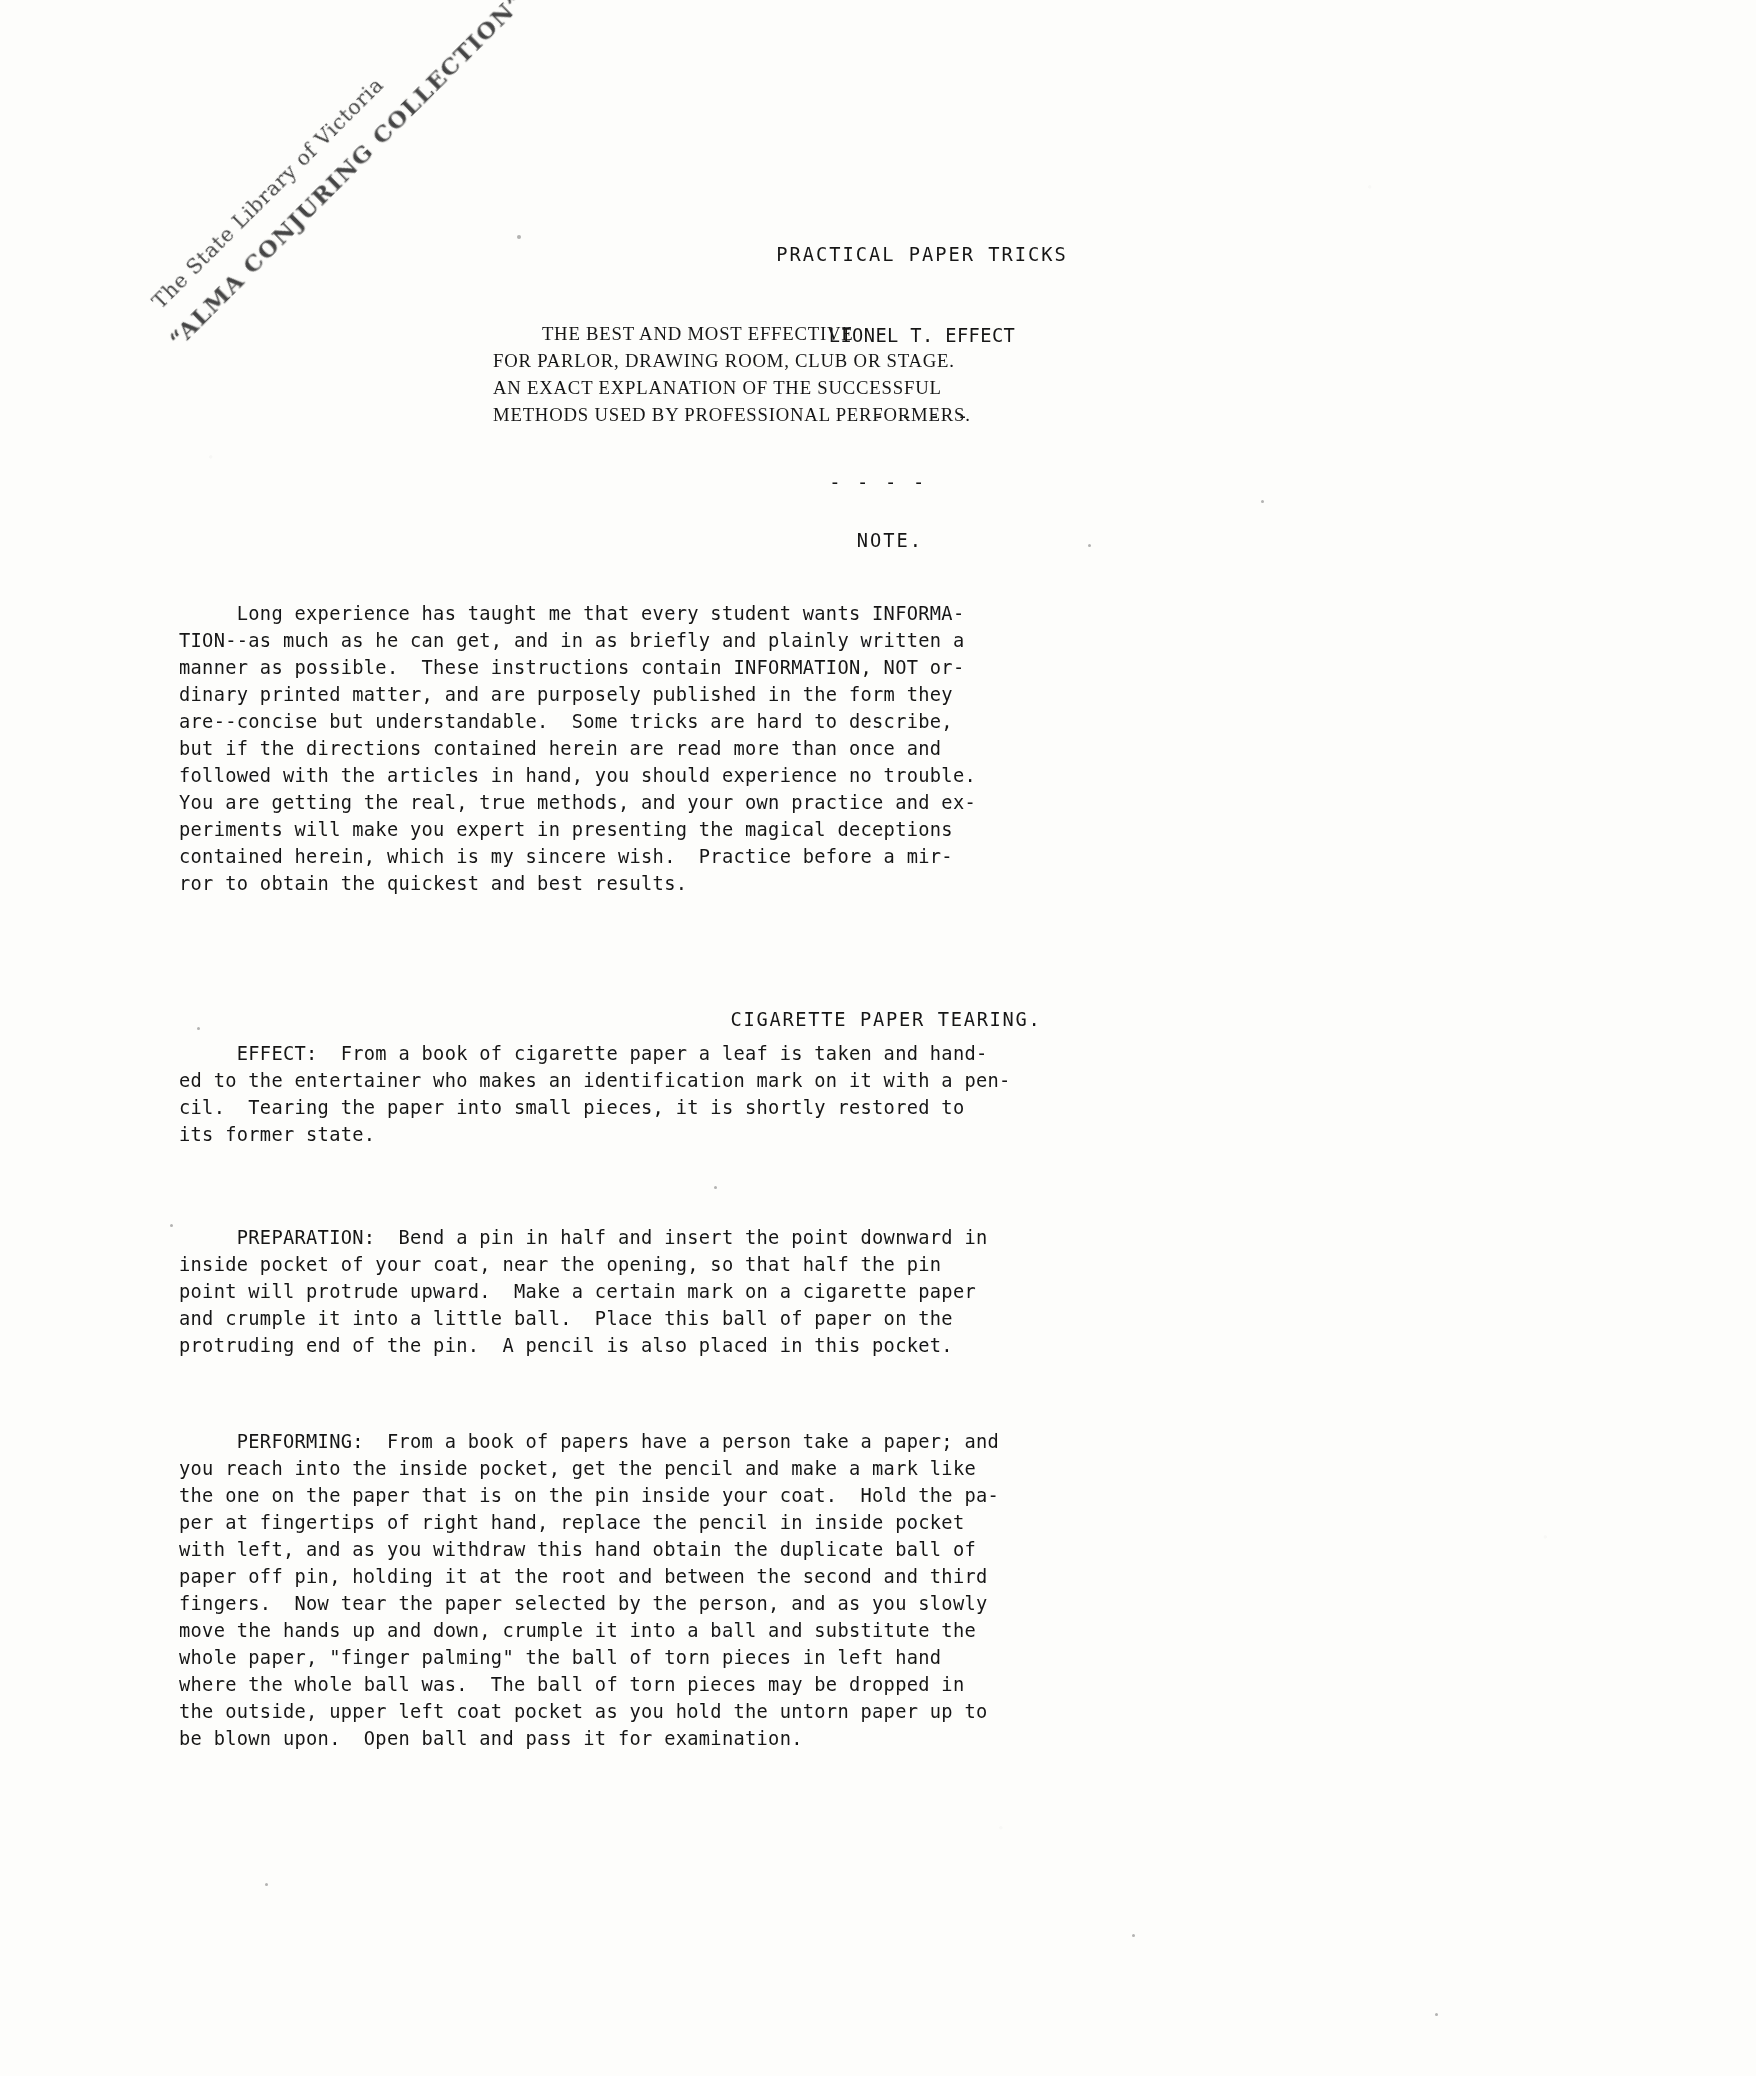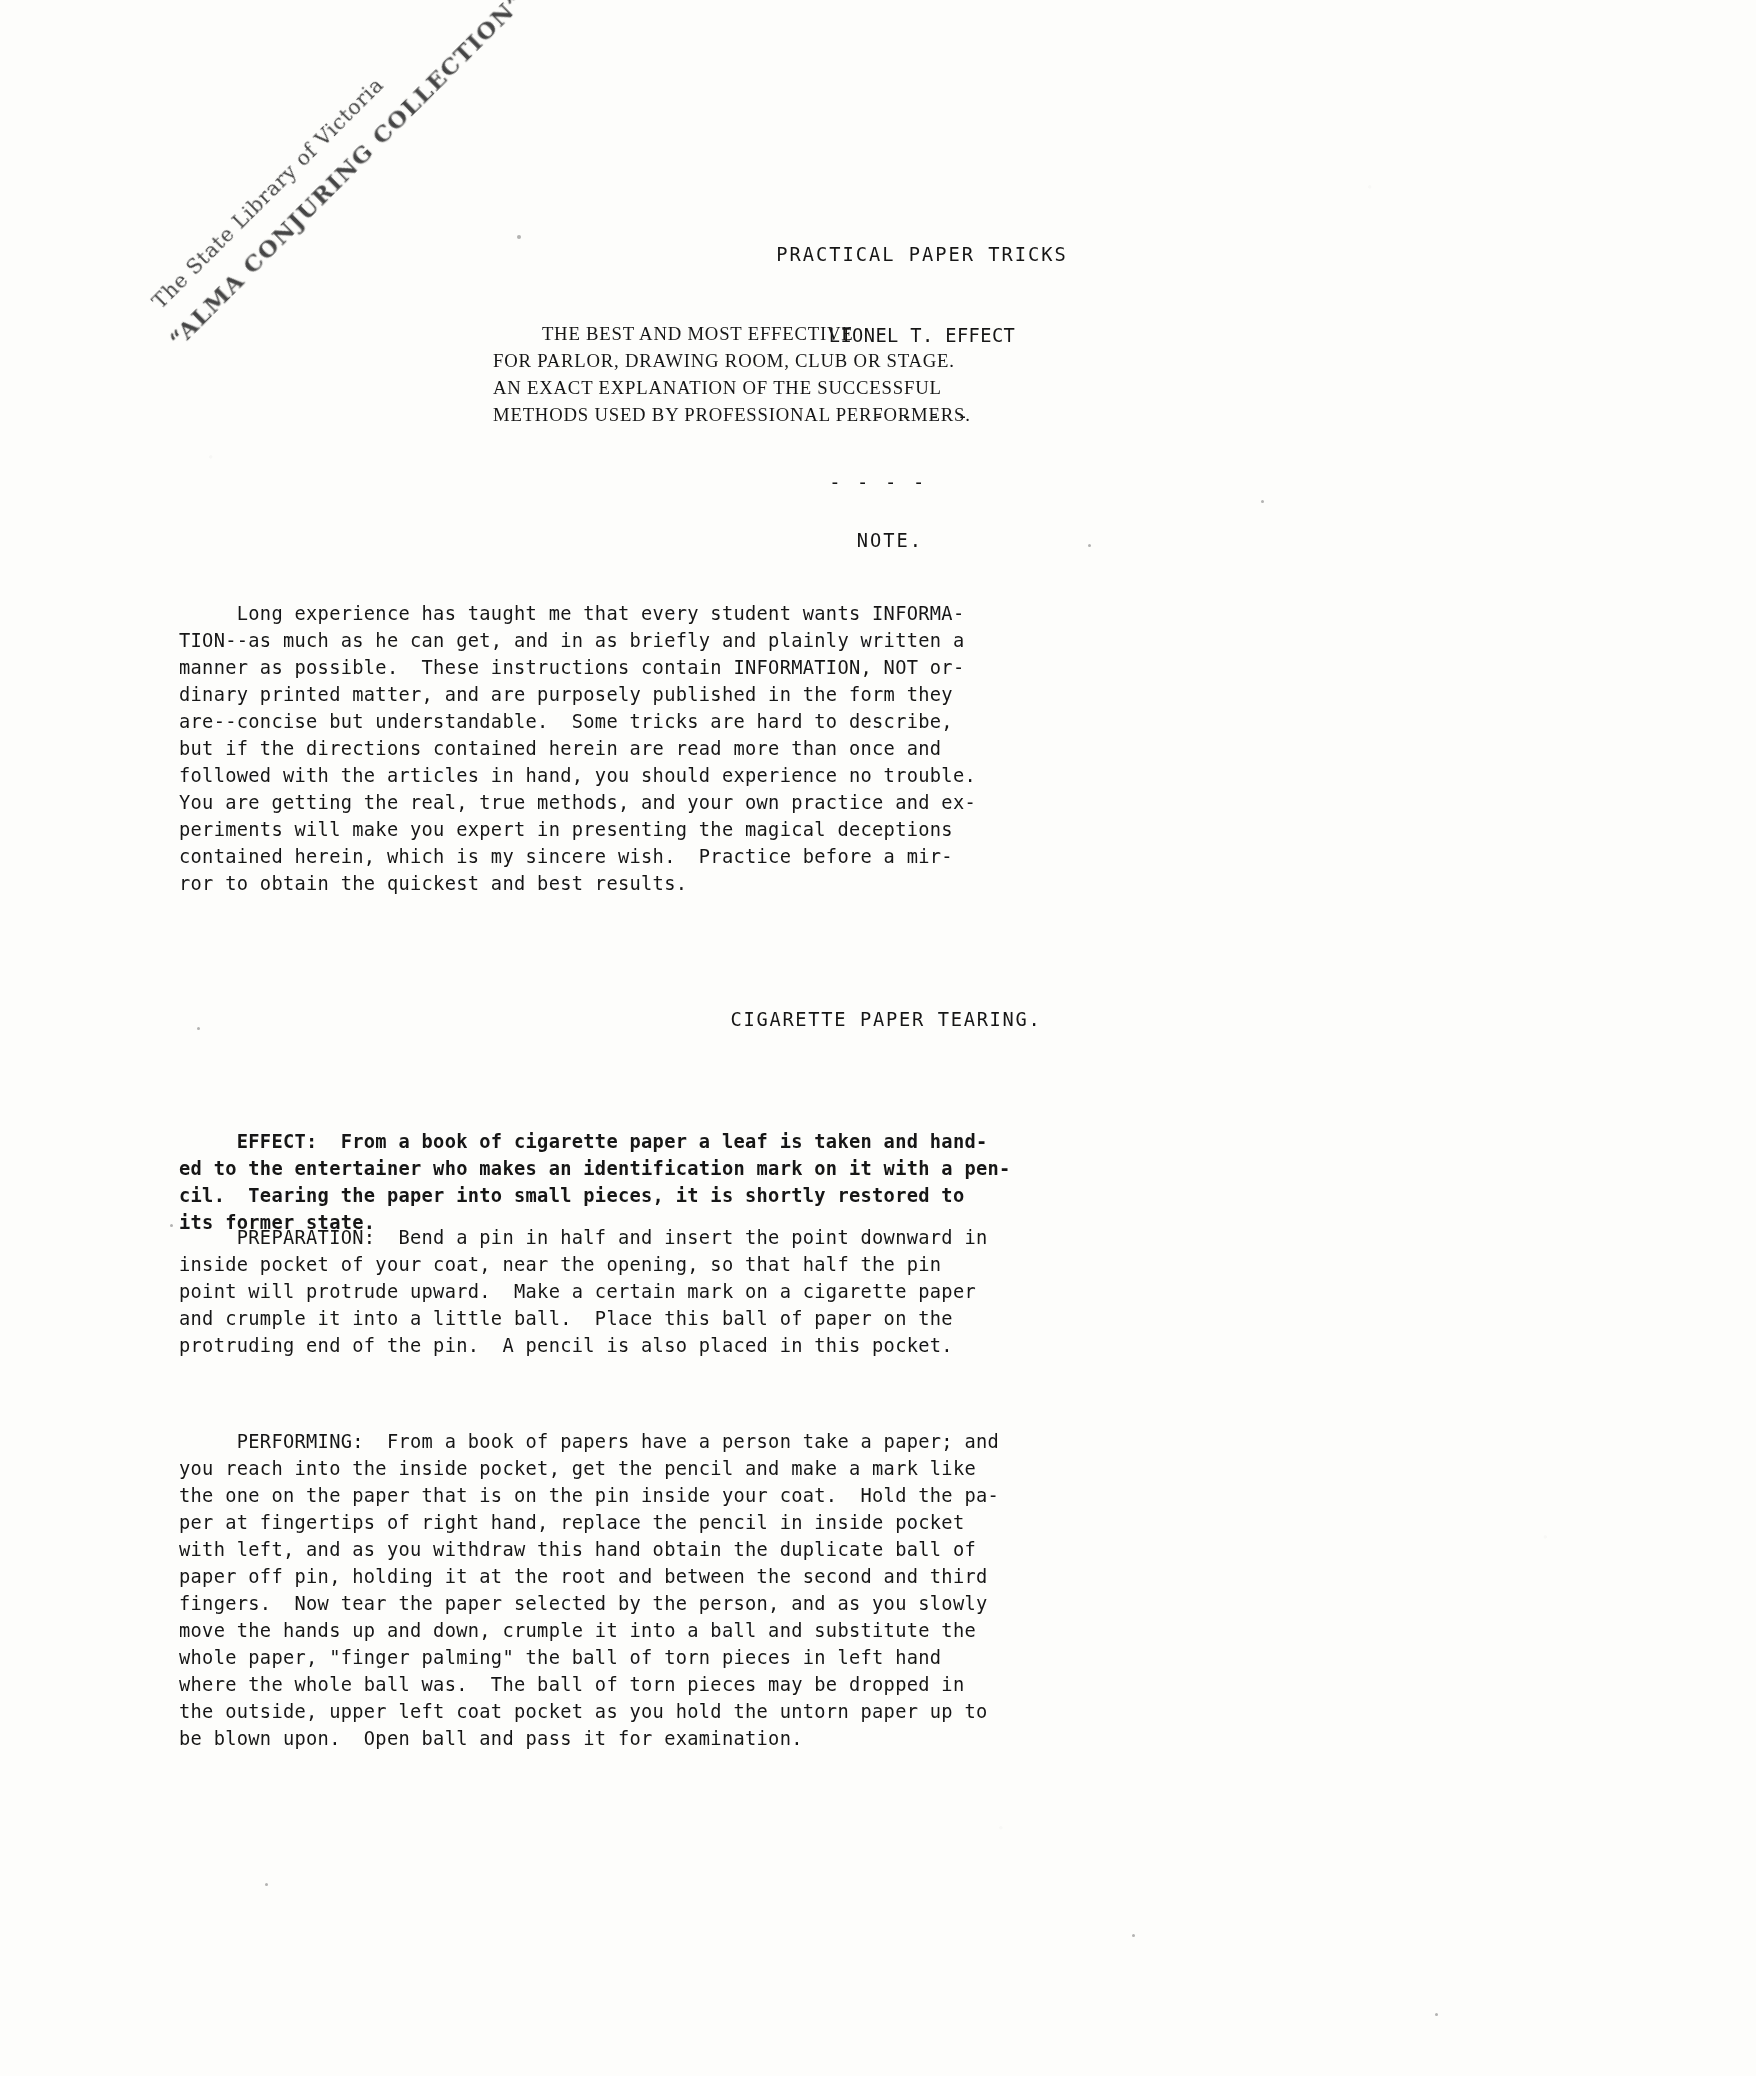--- a/index.html
+++ b/index.html
@@ -135,21 +135,21 @@
 
   #note-para  { top: 600px; }
   #section-heading-1 {
     left: 0;
     top: 1006px;
     width: 1756px;
     text-align: center;
     letter-spacing: 1.7px;
     margin-left: 8px;
   }
-  #effect-para      { top: 1128px; font-weight: bold; }
+  #effect-para      { top: 1040px; }
   #preparation-para { top: 1224px; }
   #performing-para  { top: 1428px; }
 
   
   .speck {
     position: absolute;
     background: rgba(40,40,40,0.35);
     border-radius: 50%;
     pointer-events: none;
   }

